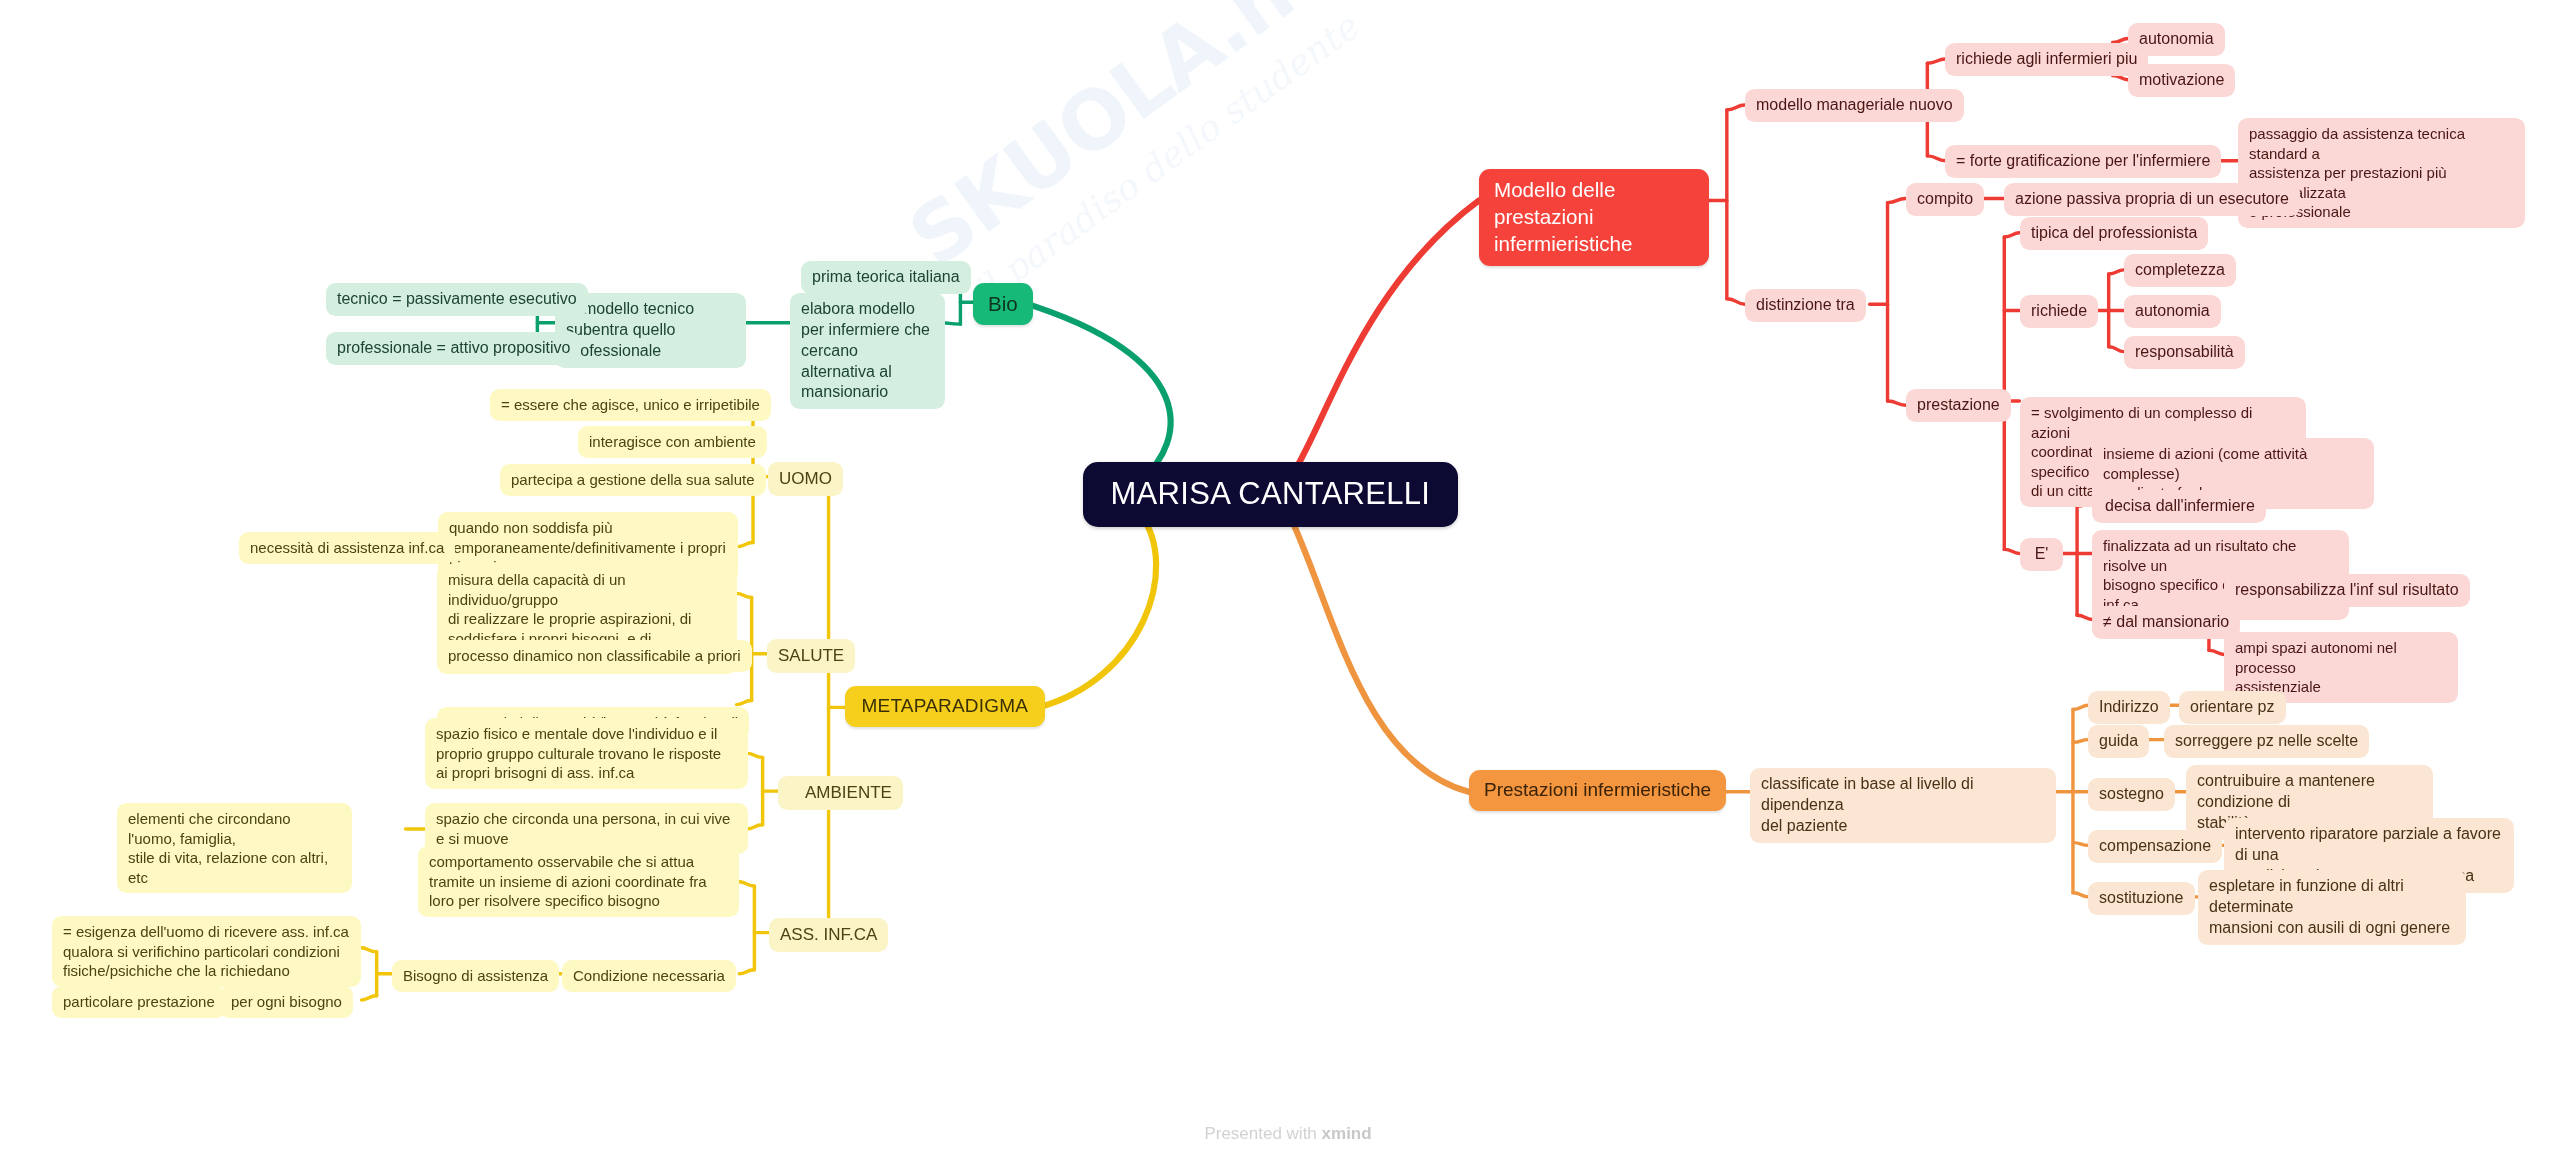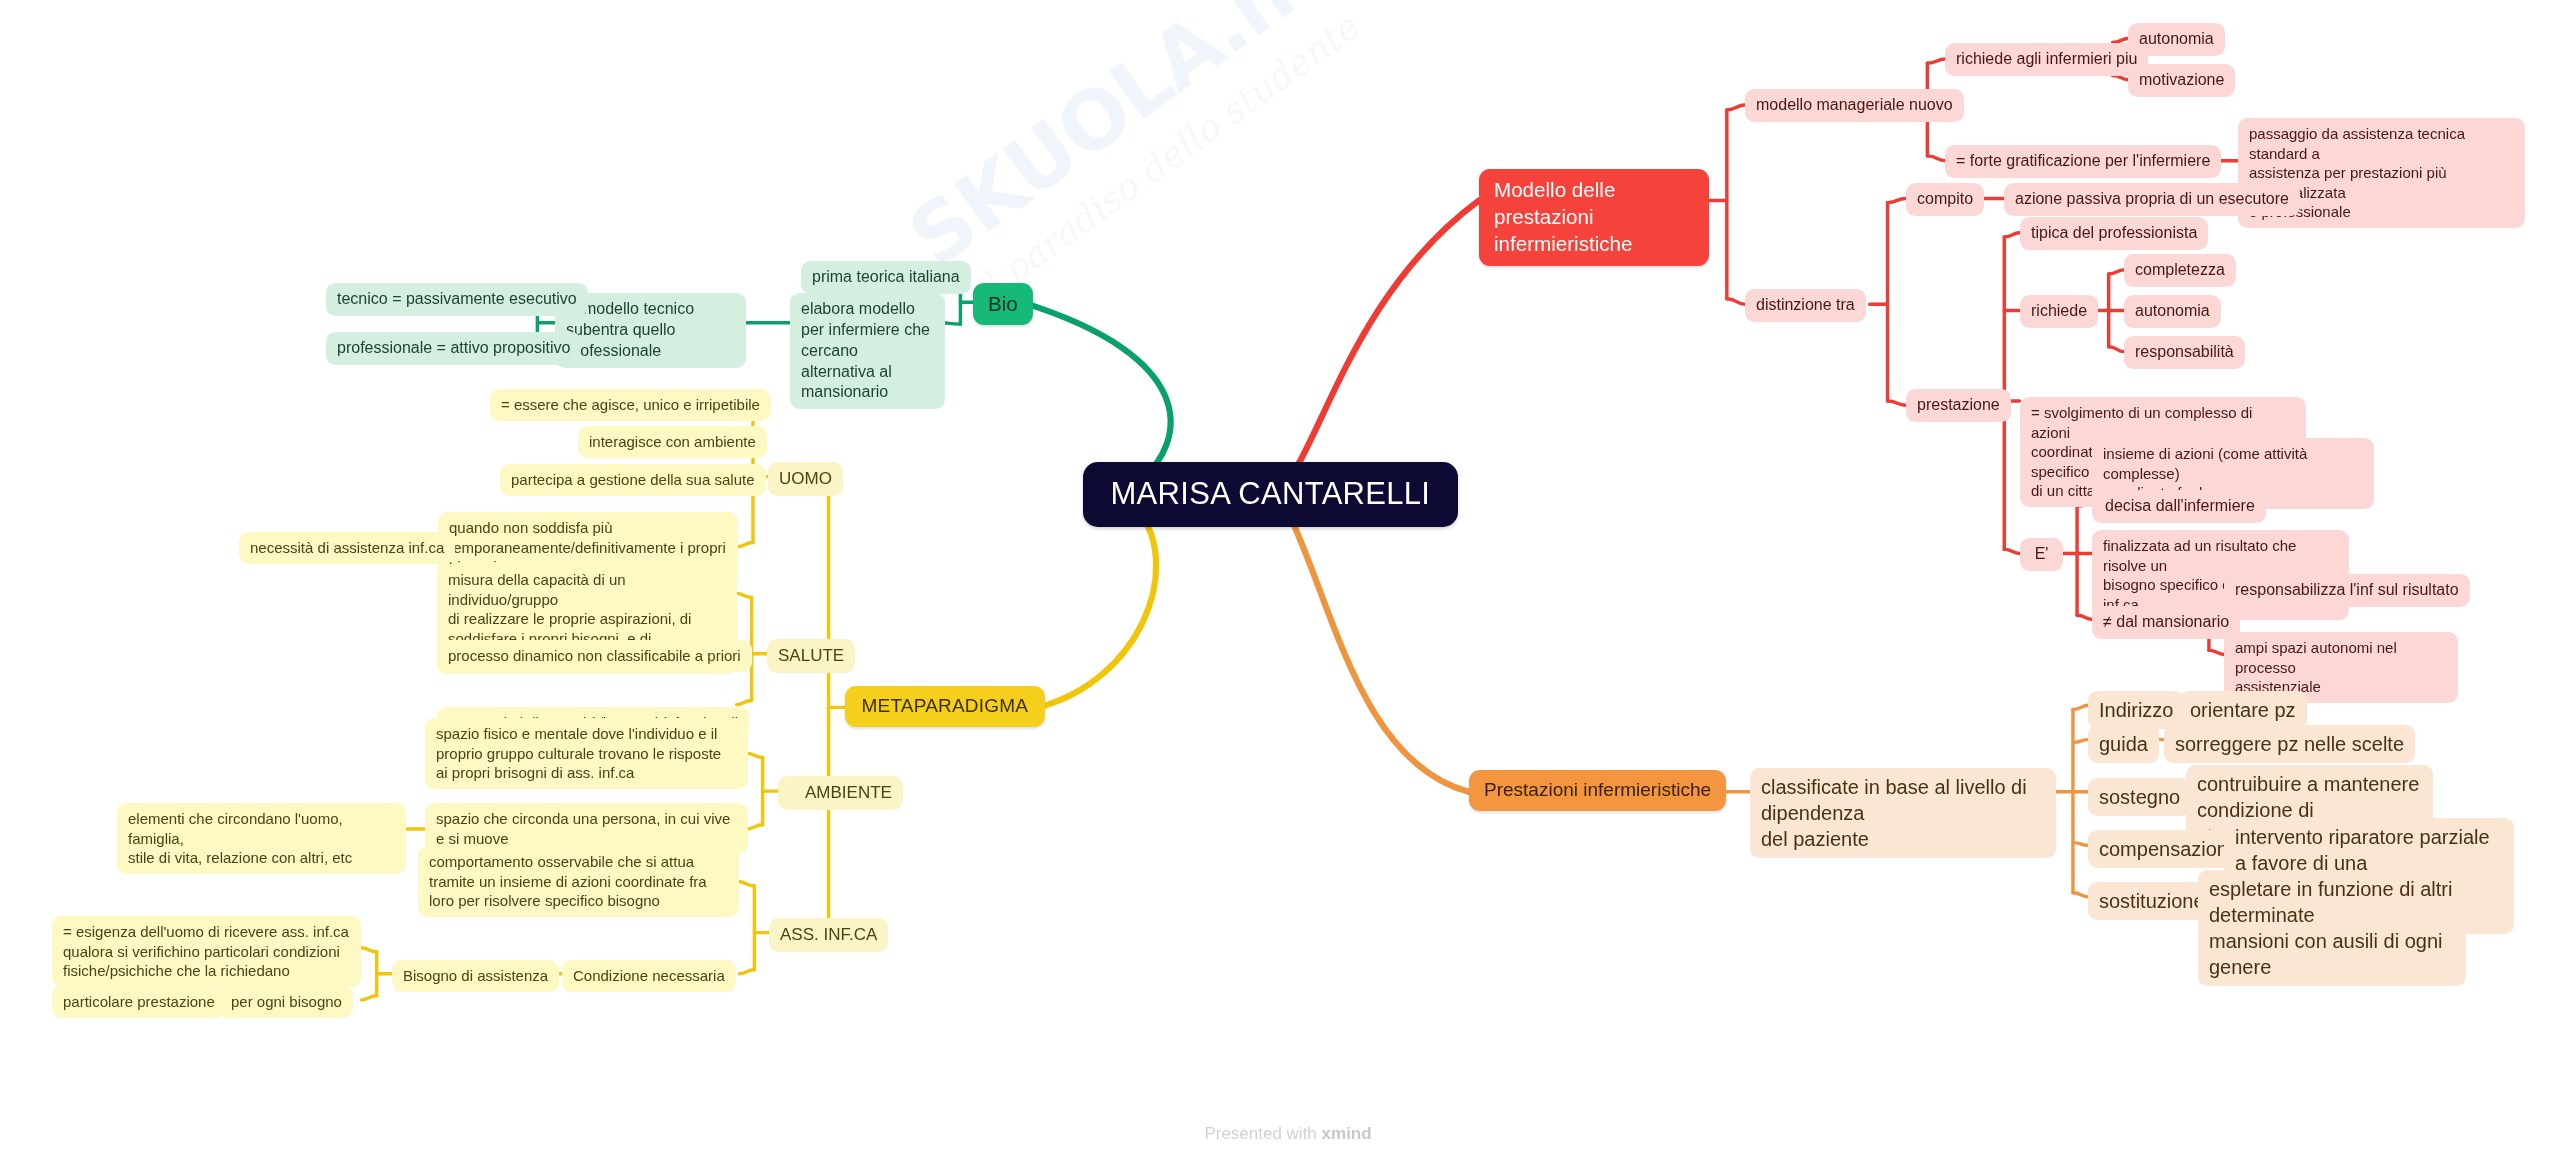--- a/index.html
+++ b/index.html
@@ -74,21 +74,21 @@
   
   .main-orange {
     background: #f4963f;
     color: #3a2207;
     font-size: 19px;
     border-radius: 11px;
     padding: 8.2px 15px;
     box-shadow: 0 1.4px 2.7px rgba(0,0,0,0.12);
   }
   .or-1, .or-2 { background: #fae6d2; color: #4a3116; }
-  .or-1 { font-size: 20px; }
+  .or-1 { font-size: 16px; }
 
   
   .main-yellow {
     background: #f5cf1b;
     color: #3a3007;
     font-size: 19px;
     border-radius: 11px;
     padding: 8.2px 16.5px;
     letter-spacing: 0.2px;
     box-shadow: 0 1.4px 2.7px rgba(0,0,0,0.12);
@@ -496,21 +496,21 @@
   </div>
   <div class="node ye-2" style="left:425px; top:718px; width:323px;">
     <span>spazio fisico e mentale dove l'individuo e il
 proprio gruppo culturale trovano le risposte
 ai propri  brisogni di ass. inf.ca</span>
   </div>
   <div class="node ye-2" style="left:425px; top:803px; width:323px;">
     <span>spazio che circonda una persona, in cui vive
 e si muove</span>
   </div>
-  <div class="node ye-2" style="left:117px; top:803px; width:289px;">
+  <div class="node ye-2" style="left:117px; top:803px; width:235px;">
     <span>elementi che circondano l'uomo, famiglia,
 stile di vita, relazione con altri, etc</span>
   </div>
 
   <div class="node ye-1" style="left:769px; top:918px;">
     <span>ASS. INF.CA</span>
   </div>
   <div class="node ye-2" style="left:418px; top:846px; width:321px;">
     <span>comportamento osservabile che si attua
 tramite un insieme di azioni coordinate fra

